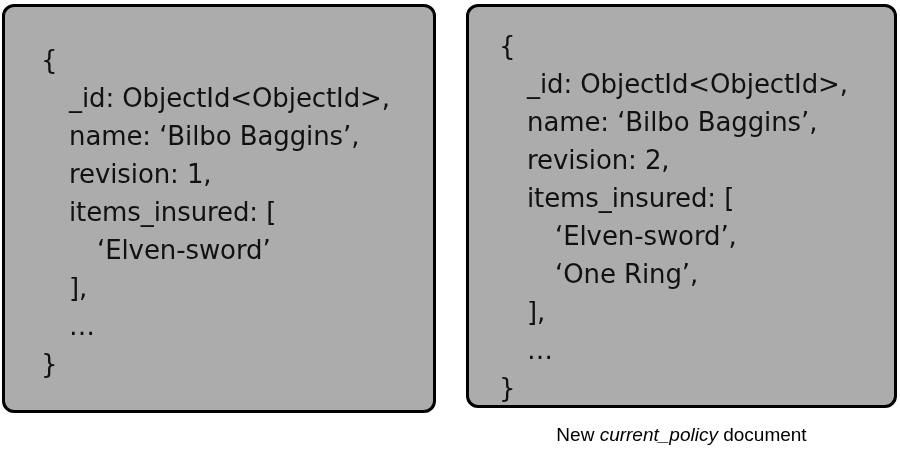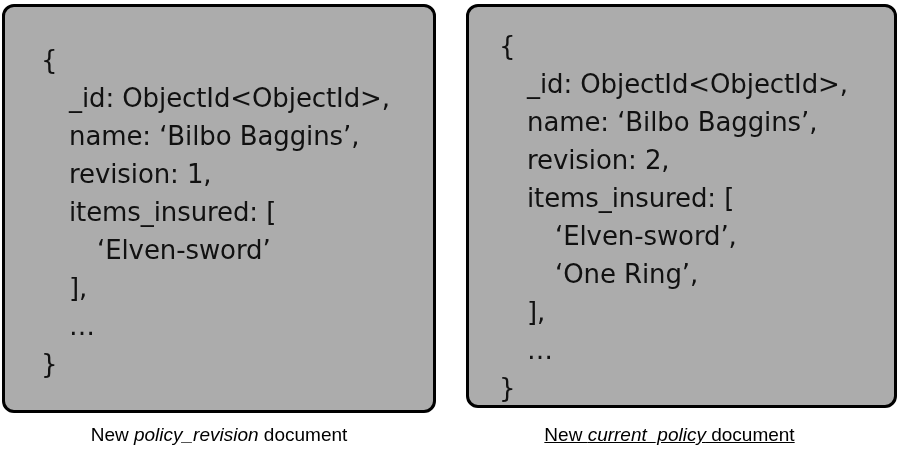--- a/index.html
+++ b/index.html
@@ -76,39 +76,35 @@
     font-size: 19px;
     color: #000000;
     text-align: center;
     white-space: nowrap;
   }
   #caption-left {
     left: 2px;
     width: 434px;
   }
   #caption-right {
-    left: 454px;
+    left: 466px;
     width: 431px;
-    text-decoration: underline;
   }
   .caption em {
     font-style: italic;
   }
 </style>
 </head>
 <body>
 
 <div class="diagram">
 
   <div class="panel" id="panel-left">
     <div class="code" id="code-left"><span class="code-line ind0">{</span><span class="code-line ind1">_id: ObjectId&lt;ObjectId&gt;,</span><span class="code-line ind1">name: ‘Bilbo Baggins’,</span><span class="code-line ind1">revision: 1,</span><span class="code-line ind1">items_insured: [</span><span class="code-line ind2">‘Elven-sword’</span><span class="code-line ind1">],</span><span class="code-line ind1">…</span><span class="code-line ind0">}</span></div>
   </div>
-  <div class="caption" id="caption-left">
-    <span>New </span><em>policy_revision</em><span> document</span>
-  </div>
 
   <div class="panel" id="panel-right">
     <div class="code" id="code-right"><span class="code-line ind0">{</span><span class="code-line ind1">_id: ObjectId&lt;ObjectId&gt;,</span><span class="code-line ind1">name: ‘Bilbo Baggins’,</span><span class="code-line ind1">revision: 2,</span><span class="code-line ind1">items_insured: [</span><span class="code-line ind2">‘Elven-sword’,</span><span class="code-line ind2">‘One Ring’,</span><span class="code-line ind1">],</span><span class="code-line ind1">…</span><span class="code-line ind0">}</span></div>
   </div>
   <div class="caption" id="caption-right">
     <span>New </span><em>current_policy</em><span> document</span>
   </div>
 
 </div>
 

